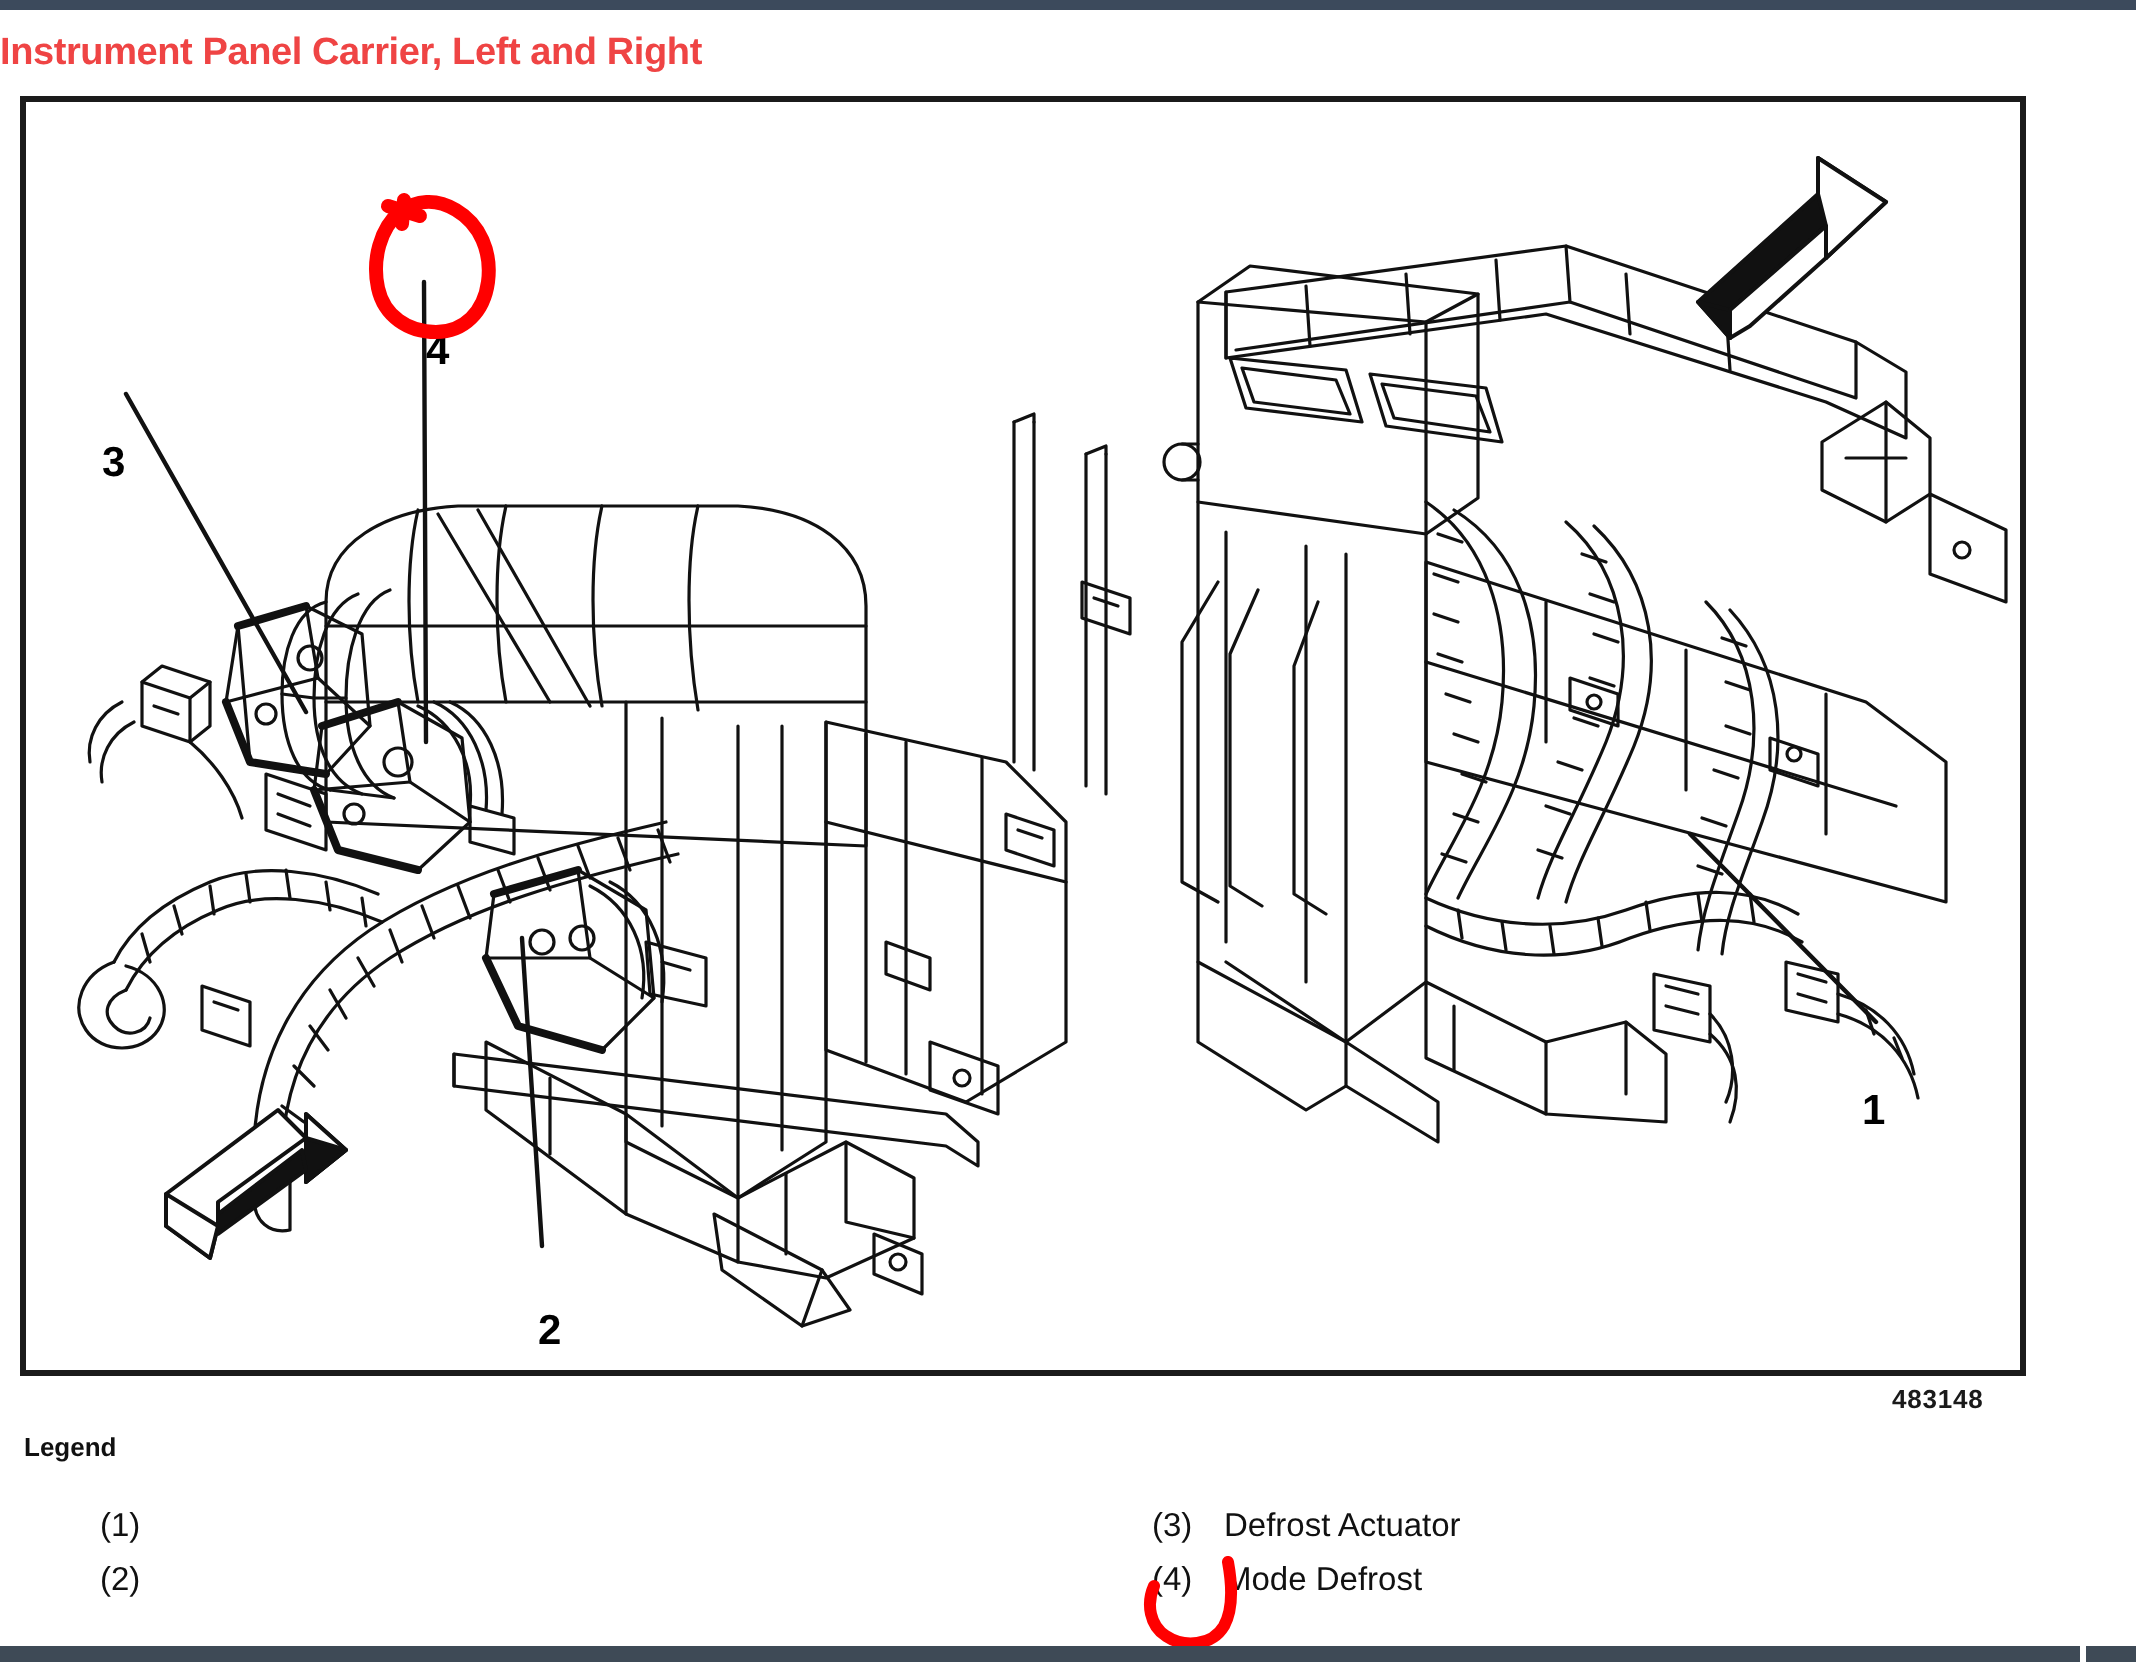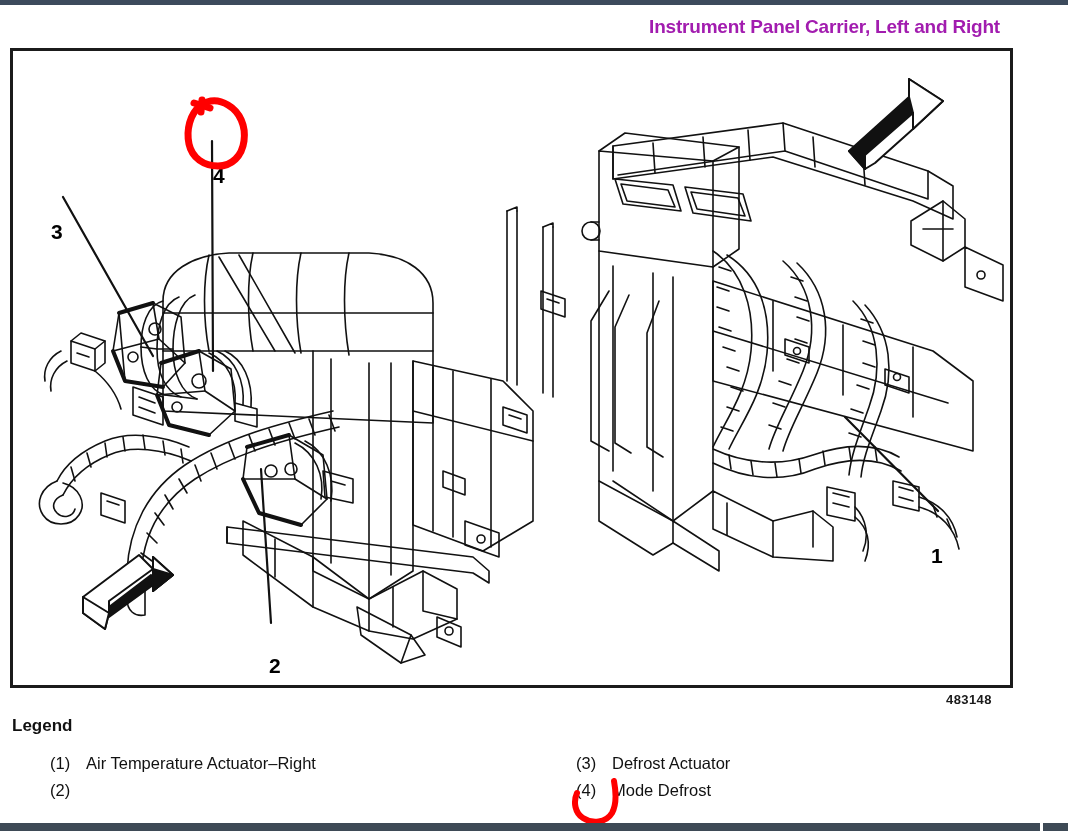--- a/index.html
+++ b/index.html
@@ -34,25 +34,25 @@
     left: 1040px; top: 823px;
     width: 3px; height: 8px;
     background: #ffffff;
   }
 
   
   .fig-title {
     position: absolute;
     left: 0; top: 16px;
     width: 1000px;
-    text-align: right;
+    text-align: left;
     font-size: 19px;
     font-weight: bold;
     letter-spacing: -0.2px;
-    color: #a21caf;
+    color: #ef4444;
   }
 
   
   .fig-frame {
     position: absolute;
     left: 10px; top: 48px;
     width: 1003px; height: 640px;
     border: 3px solid #1b1b1b;
     background: #ffffff;
     box-sizing: border-box;
@@ -78,21 +78,21 @@
     line-height: 1;
   }
 
   
   .red-anno { position: absolute; pointer-events: none; }
 
   
   .legend-head {
     position: absolute;
     left: 12px; top: 716px;
-    font-size: 17px;
+    font-size: 13px;
     font-weight: bold;
     color: #111111;
   }
   .legend-col {
     position: absolute;
     font-size: 16.5px;
     color: #111111;
   }
   .legend-col.left  { left: 50px;  top: 754px; }
   .legend-col.right { left: 576px; top: 754px; }
@@ -393,21 +393,20 @@
   <path d="M24 14 L23 26" fill="none" stroke="#ff0000" stroke-width="7" stroke-linecap="round"></path>
 </svg>
 
 <div class="fig-id">483148</div>
 
 <div class="legend-head">Legend</div>
 
 <div class="legend-col left">
   <div class="legend-row">
     <span class="legend-num">(1)</span>
-    <span class="legend-label">Air Temperature Actuator–Right</span>
   </div>
   <div class="legend-row">
     <span class="legend-num">(2)</span>
   </div>
 </div>
 
 <div class="legend-col right">
   <div class="legend-row">
     <span class="legend-num">(3)</span>
     <span class="legend-label">Defrost Actuator</span>

